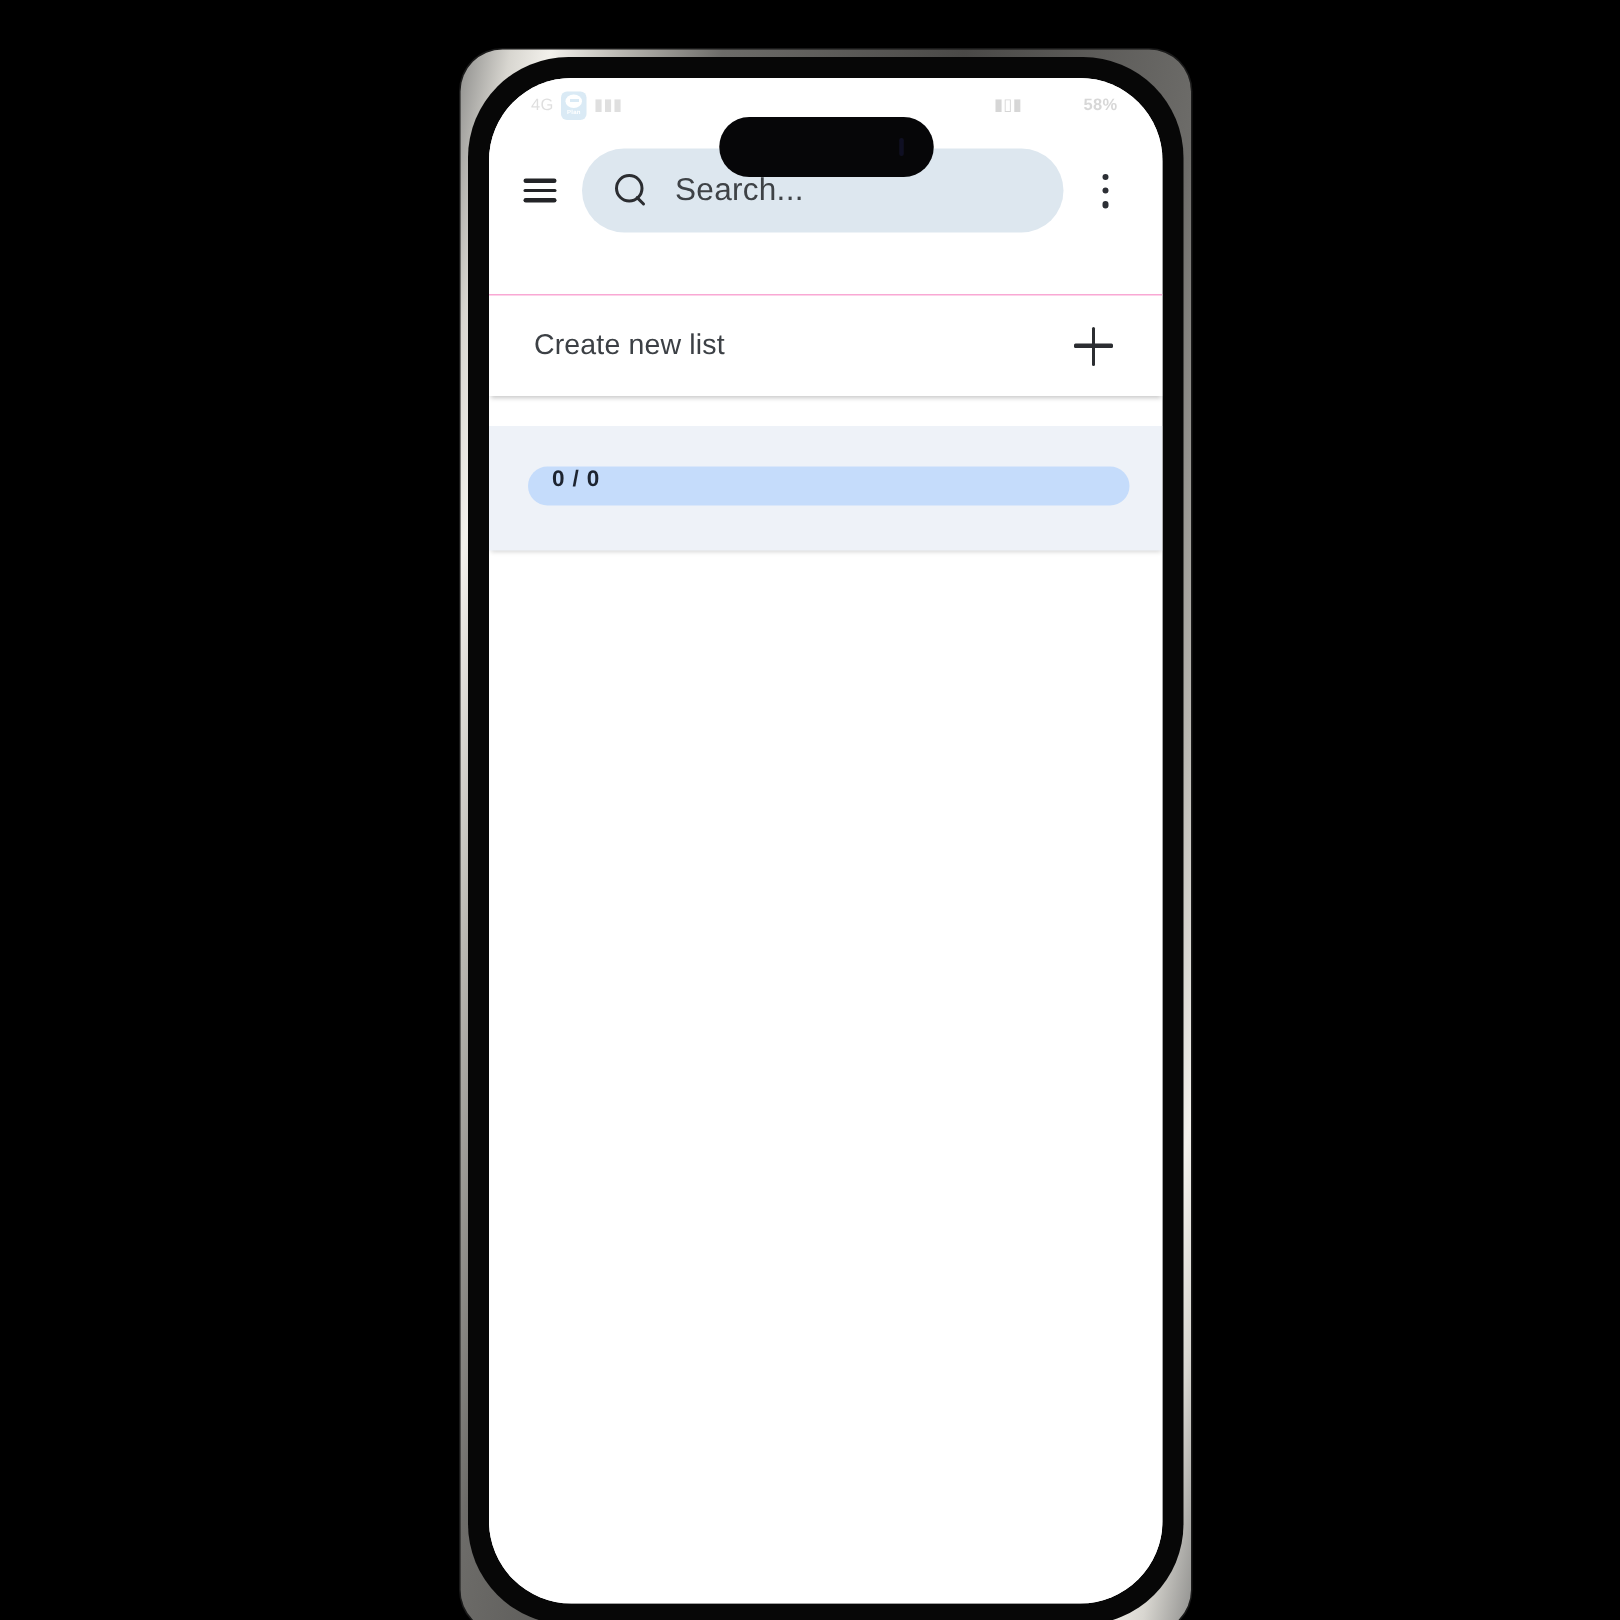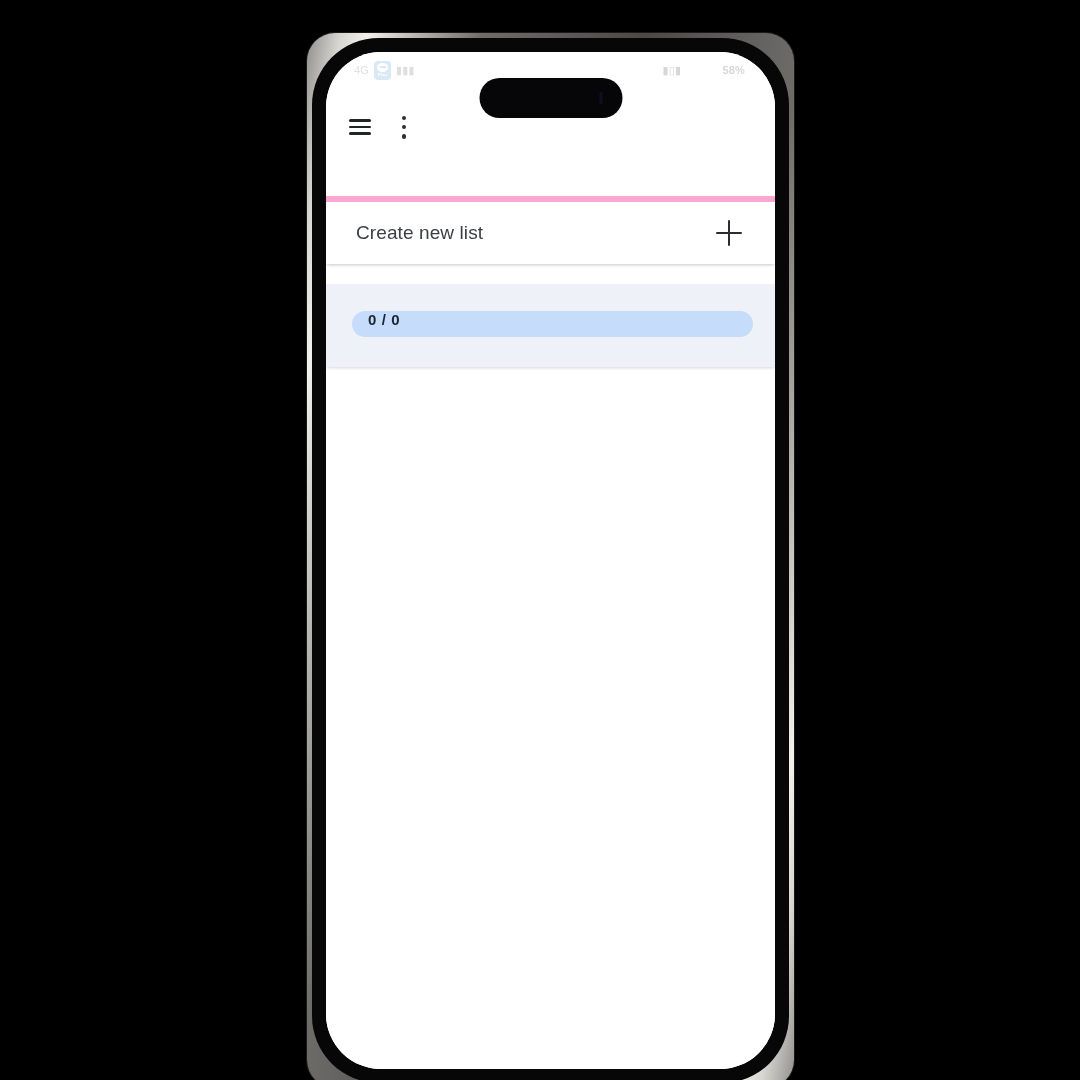--- a/index.html
+++ b/index.html
@@ -235,21 +235,21 @@
   }
 
   .create-card {
     margin: 0 0 0 0;
     background: #ffffff;
     height: 68px;
     display: flex;
     align-items: center;
     justify-content: space-between;
     padding: 0 33px 0 30px;
-    border-top: 6px solid #f9a8d4;
+    border-top: 1px solid #f9a8d4;
     box-shadow: 0 2px 3px -1px rgba(0,0,0,0.22);
     cursor: pointer;
   }
   .create-label {
     font-size: 19px;
     color: #3c4045;
     letter-spacing: .1px;
   }
   .plus-icon {
     width: 26px; height: 26px;
@@ -360,20 +360,24 @@
         <div class="appbar">
 
           <div class="icon-btn">
             <span class="hamburger">
               <span></span>
                 <span></span>
                 <span></span>
             </span>
           </div>
 
+          <div class="searchbar" style="background: rgb(221, 231, 239);">
+            <span class="search-glass"></span>
+            <span class="search-placeholder">Search...</span>
+          </div>
 
           <div class="icon-btn">
             <span class="kebab">
               <span></span>
                 <span></span>
                 <span></span>
             </span>
           </div>
 
         </div>

